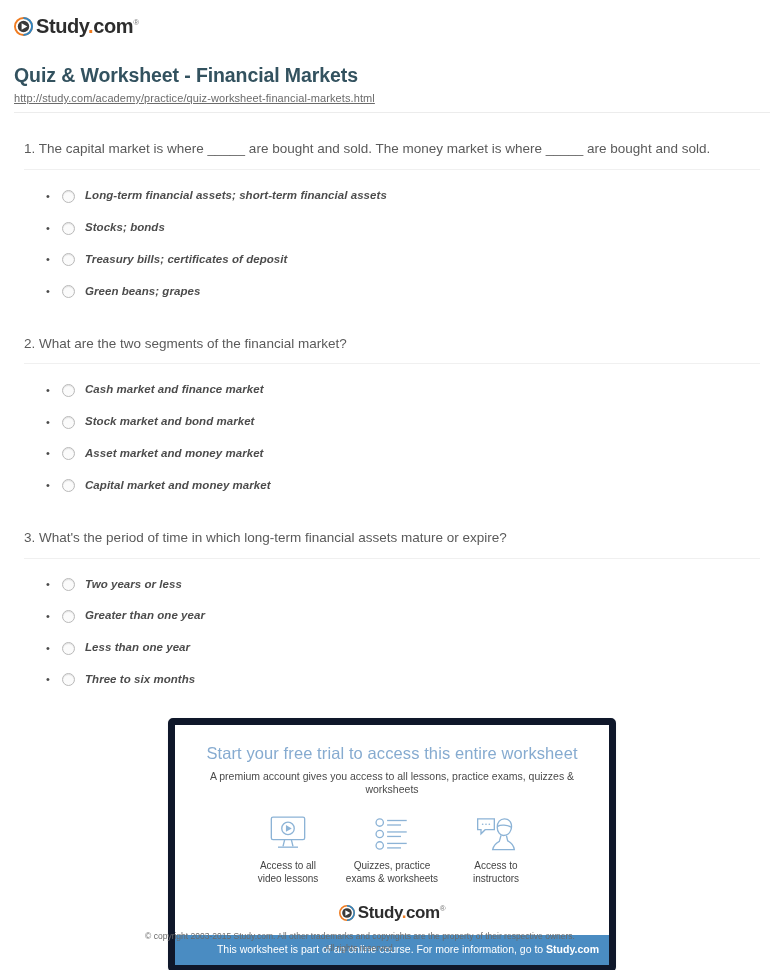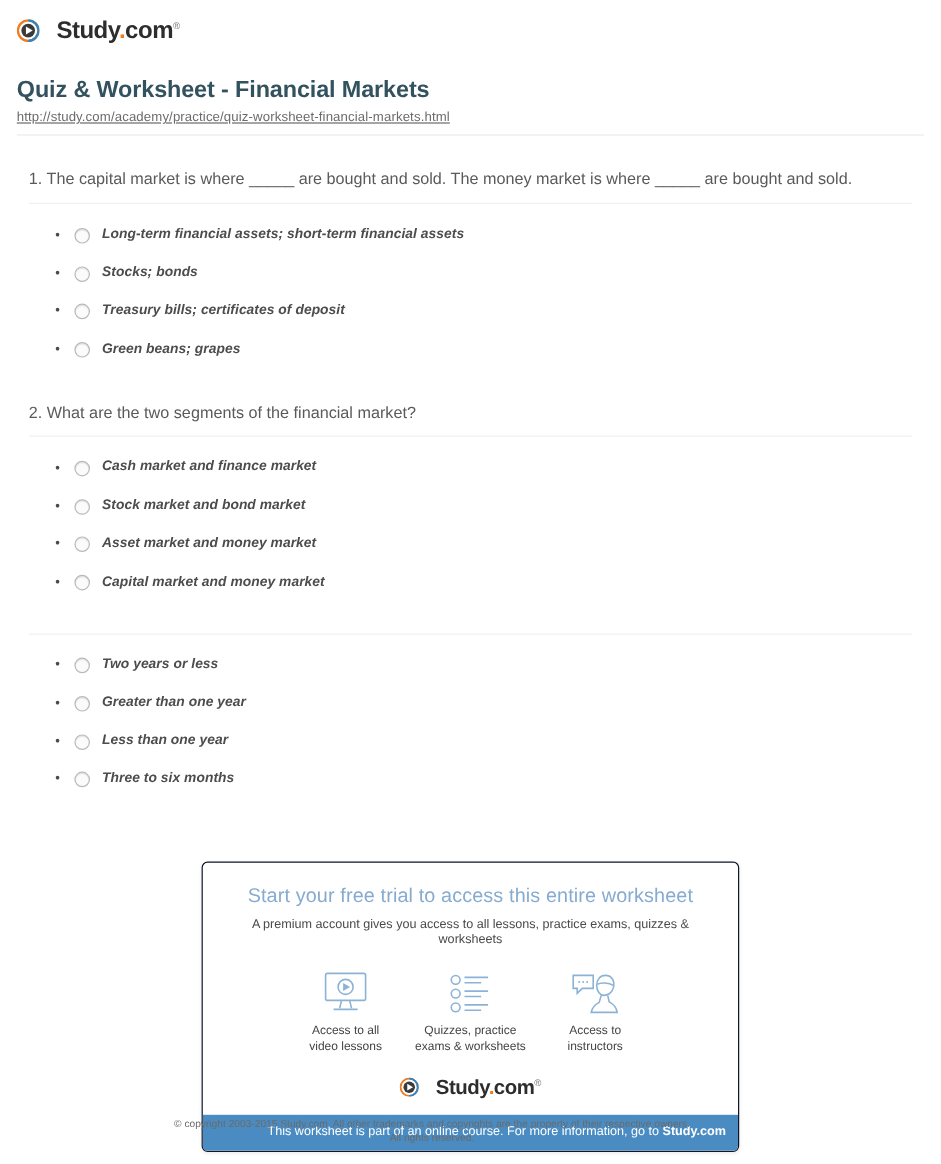--- a/index.html
+++ b/index.html
@@ -21,22 +21,22 @@
   .page-header {
     padding: 12px 14px 0 14px;
   }
   .logo-row {
     display: flex;
     align-items: center;
     height: 28px;
   }
   .logo {
     display: inline-flex;
-    align-items: flex-start;
-    gap: 14px;
+    align-items: flex-end;
+    gap: 3px;
   }
   .logo-mark {
     width: 19px;
     height: 19px;
     flex: 0 0 19px;
     display: block;
   }
   .logo-word {
     font-size: 20px;
     font-weight: 600;
@@ -136,21 +136,21 @@
   }
 
   
   .promo-wrap {
     position: absolute;
     left: 168px;
     top: 718px;
     width: 448px;
   }
   .promo-card {
-    border: 1px solid #0f172a;
+    border: 7px solid #0f172a;
     border-radius: 5px;
     background: #ffffff;
     box-shadow: 0 1px 3px rgba(0,0,0,0.07);
     overflow: hidden;
   }
   .promo-head {
     text-align: center;
     padding: 18px 14px 0 14px;
   }
   .promo-title {
@@ -291,20 +291,21 @@
       </li>
       <li class="answer-item">
         <span class="bullet">•</span>
         <span class="radio"></span>
         <span class="answer-label">Capital market and money market</span>
       </li>
     </ul>
   </div>
 
   <div class="question-block">
+    <div class="question-text">3. What's the period of time in which long-term financial assets mature or expire?</div>
     <hr class="question-rule">
     <ul class="answer-list">
       <li class="answer-item">
         <span class="bullet">•</span>
         <span class="radio"></span>
         <span class="answer-label">Two years or less</span>
       </li>
       <li class="answer-item">
         <span class="bullet">•</span>
         <span class="radio"></span>

